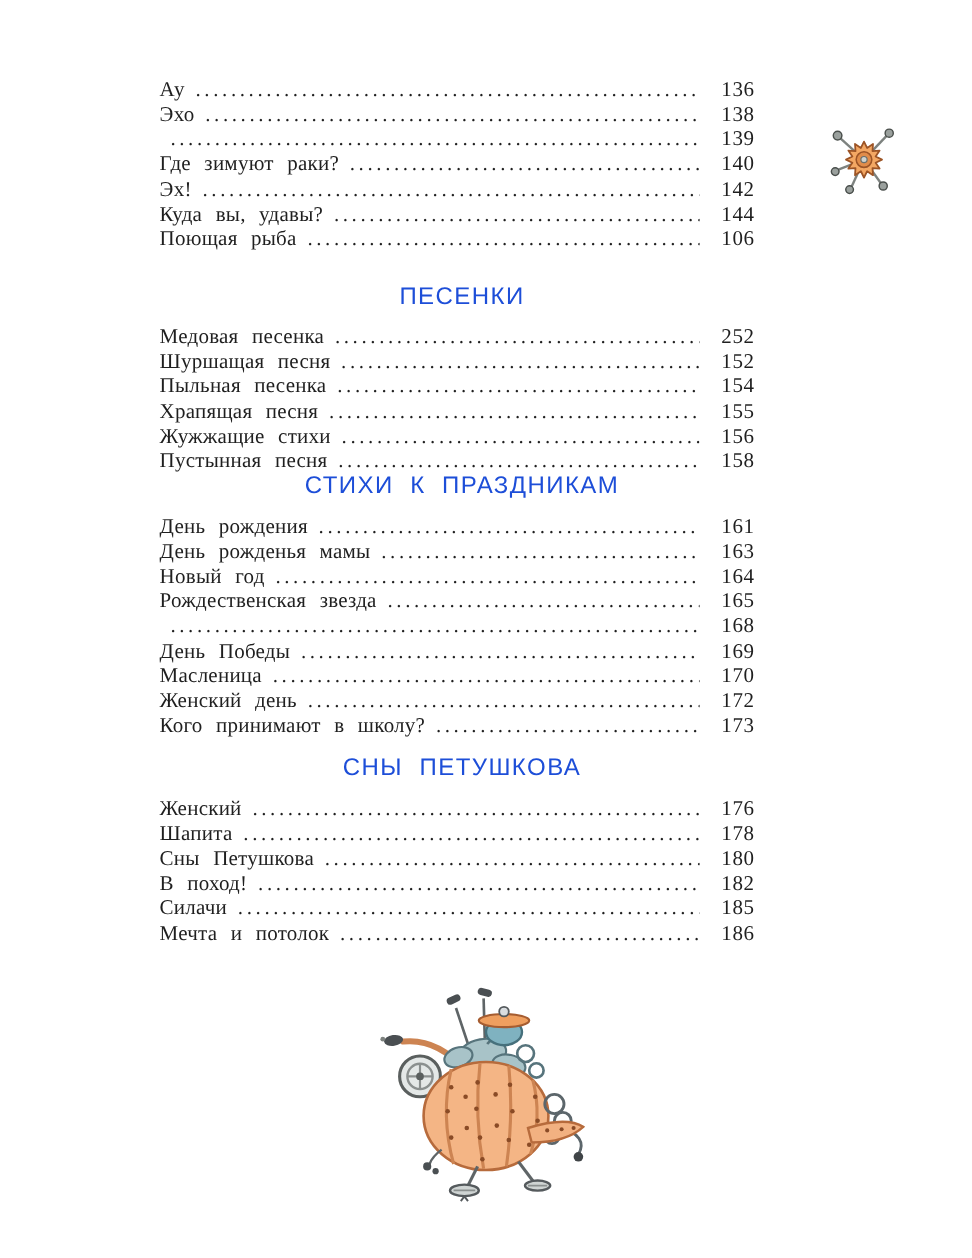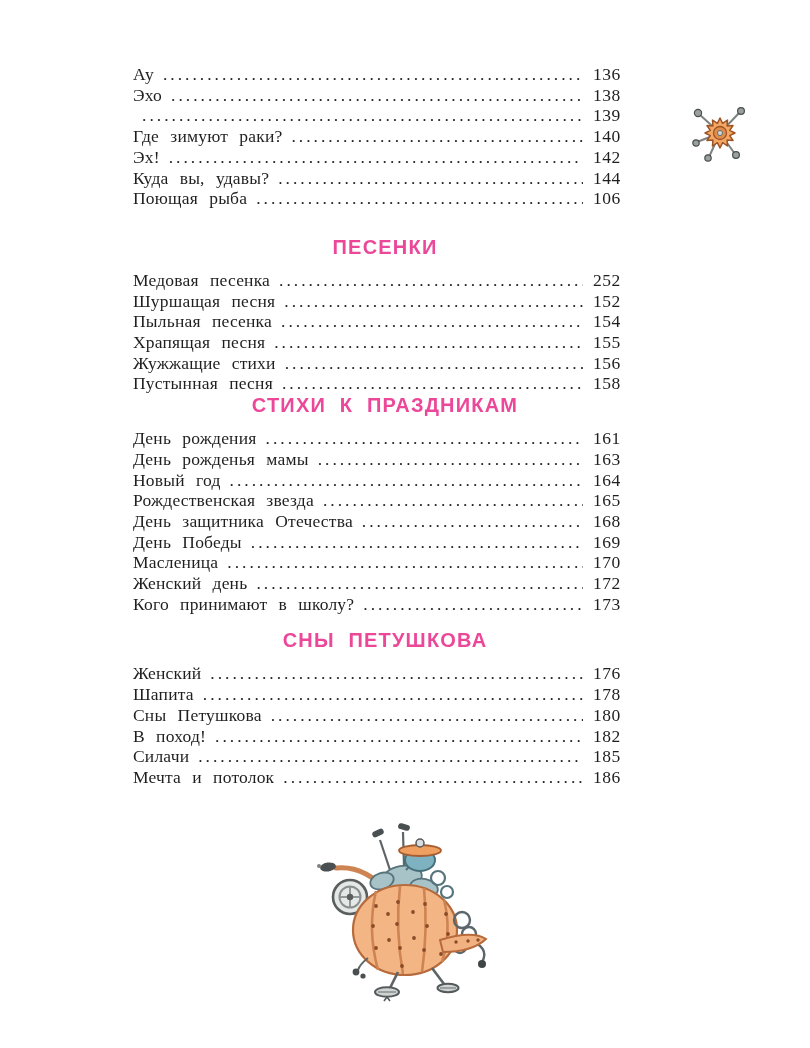--- a/index.html
+++ b/index.html
@@ -35,32 +35,32 @@
   .toc-leader {
     flex: 1 1 auto;
     overflow: hidden;
     white-space: nowrap;
     margin: 0 10px 0 9px;
     letter-spacing: 3px;
     color: #1f1f1f;
   }
   .toc-page {
     flex: 0 0 44px;
-    text-align: left;
+    text-align: center;
     letter-spacing: 0.5px;
   }
   .section-title {
     font-family: "Liberation Sans", "DejaVu Sans", sans-serif;
-    font-weight: bold;
+    font-weight: normal;
     font-size: 20px;
     line-height: 22px;
     text-align: center;
     letter-spacing: 1.2px;
     word-spacing: 7px;
-    color: #ec4899;
+    color: #1d4ed8;
     margin: 0;
   }
   .mt-1 { margin-top: 27px; margin-bottom: 12px; }
   .mt-2 { margin-bottom: 12px; }
   .mt-3 { margin-top: 15px; margin-bottom: 12px; }
   .gear-illustration {
     position: absolute;
     left: 688px; top: 101px;
     width: 64px; height: 64px;
   }
@@ -176,21 +176,20 @@
         <span class="toc-label">Новый год</span>
         <span class="toc-leader">..........................................................................................</span>
         <span class="toc-page">164</span>
       </div>
       <div class="toc-row">
         <span class="toc-label">Рождественская звезда</span>
         <span class="toc-leader">..........................................................................................</span>
         <span class="toc-page">165</span>
       </div>
       <div class="toc-row">
-        <span class="toc-label">День защитника Отечества</span>
         <span class="toc-leader">..........................................................................................</span>
         <span class="toc-page">168</span>
       </div>
       <div class="toc-row">
         <span class="toc-label">День Победы</span>
         <span class="toc-leader">..........................................................................................</span>
         <span class="toc-page">169</span>
       </div>
       <div class="toc-row">
         <span class="toc-label">Масленица</span>

